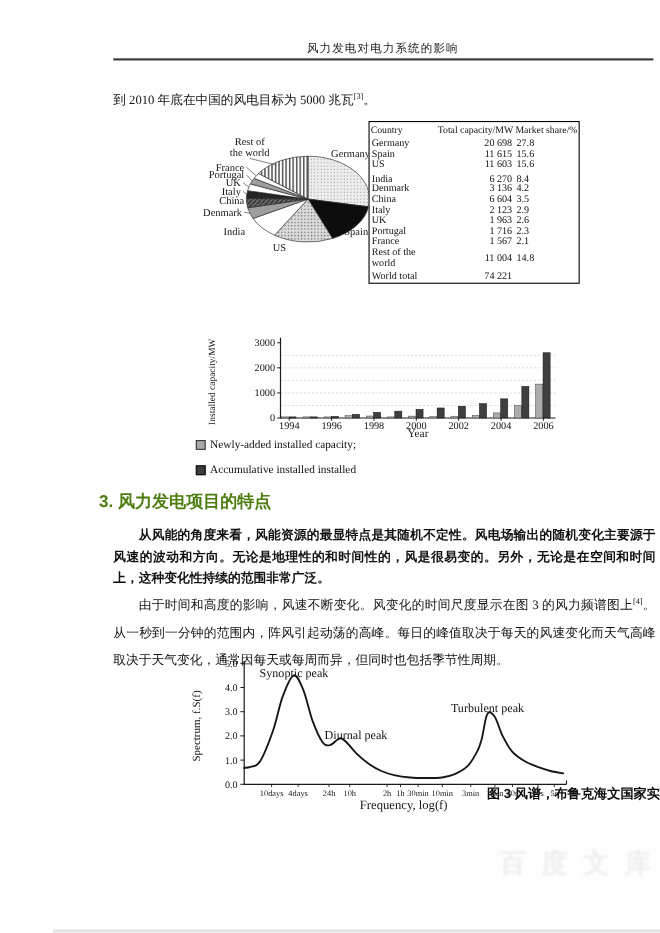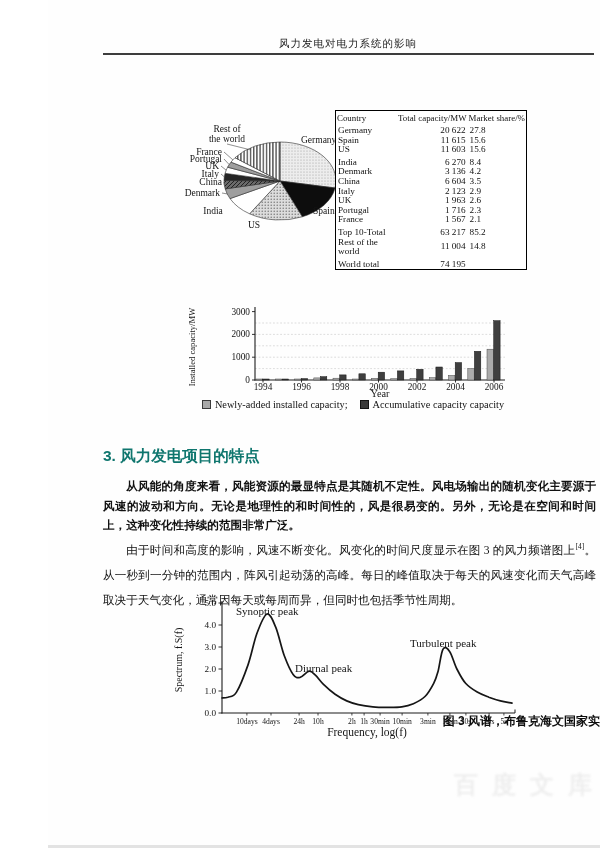--- a/index.html
+++ b/index.html
@@ -18,44 +18,45 @@
   .t1-wrap td{padding:0 2px;line-height:9.6px;}
   .c0{text-align:left;padding-left:4px;}
   .c1{text-align:right;}
   .c2{}
   tr.gap td{padding-top:3px;}
   .cap{position:absolute;left:0;width:100%;text-align:center;
        font-family:"Liberation Sans",sans-serif;font-weight:700;font-size:12px;color:#0d0d0d;}
   .cap1{top:271px;}.cap2{top:426px;}.cap3{top:713px;text-align:right;}
   #bar-svg{position:absolute;top:303px;left:130px;}
   .legend{position:absolute;top:399px;left:130px;width:350px;display:flex;justify-content:center;
-          gap:12px;font-size:10.3px;}
+          gap:12px;font-size:10.3px;flex-direction:column;}
   .leg-item{display:flex;align-items:center;gap:4px;}
   .leg-box{width:7px;height:7px;display:inline-block;}
   .leg-box.light{background:#a9a9a9;border:1px solid #3a3a3a;}
   .leg-box.dark{background:#3a3a3a;border:1px solid #141414;}
-  .h3{position:absolute;top:446px;left:55px;font-family:"Liberation Sans",sans-serif;
-      font-weight:700;font-size:15.5px;color:#0f766e;}
+  .h3{position:absolute;top:446px;left:42px;font-family:"Liberation Sans",sans-serif;
+      font-weight:700;font-size:15.5px;color:#4d7c0f;}
   .para{position:absolute;left:55px;width:493px;font-size:11.6px;text-align:justify;text-indent:2em;}
   .p1{top:477px;line-height:19.5px;font-weight:bold;}
   .p2{top:534px;line-height:25px;}
   #spec-svg{position:absolute;top:598px;left:100px;}
   .watermark{position:absolute;top:769px;left:406px;font-family:"Liberation Sans",sans-serif;
              font-weight:700;font-size:24px;letter-spacing:14px;color:#eeeeee;filter:blur(1px);}
   .bottom-edge{position:absolute;top:845px;left:0;width:100%;height:3px;background:#e3e3e3;}
   svg text{font-family:"Liberation Serif",serif;fill:#151515;}
 </style>
 </head>
 <body>
 
 <div class="page">
 
   <div class="title">风力发电对电力系统的影响</div>
   <div class="rule"></div>
 
+  <div class="p-intro"><span>到 2010 年底在中国的风电目标为 5000 兆瓦</span><sup>[3]</sup><span>。</span></div>
 
   <div class="fig1">
     <svg id="pie-svg" width="212" height="144" viewBox="0 0 212 144">
       <defs>
         <pattern id="pDotL" width="3" height="3" patternUnits="userSpaceOnUse">
           <rect width="3" height="3" fill="#ededed"></rect>
             <circle cx="1" cy="1" r="0.55" fill="#9a9a9a"></circle>
         </pattern>
         <pattern id="pDotM" width="3" height="3" patternUnits="userSpaceOnUse">
           <rect width="3" height="3" fill="#dcdcdc"></rect>
@@ -105,21 +106,21 @@
         <thead>
           <tr>
             <th class="c0">Country</th>
             <th class="c1">Total capacity/MW</th>
             <th class="c2">Market share/%</th>
           </tr>
         </thead>
         <tbody id="t1-body">
             <tr>
               <td class="c0">Germany</td>
-              <td class="c1">20 622</td>
+              <td class="c1">20 698</td>
               <td class="c2">27.8</td>
             </tr>
             <tr>
               <td class="c0">Spain</td>
               <td class="c1">11 615</td>
               <td class="c2">15.6</td>
             </tr>
             <tr>
               <td class="c0">US</td>
               <td class="c1">11 603</td>
@@ -153,33 +154,28 @@
             <tr>
               <td class="c0">Portugal</td>
               <td class="c1">1 716</td>
               <td class="c2">2.3</td>
             </tr>
             <tr>
               <td class="c0">France</td>
               <td class="c1">1 567</td>
               <td class="c2">2.1</td>
             </tr>
-            <tr class="gap">
-              <td class="c0">Top 10-Total</td>
-              <td class="c1">63 217</td>
-              <td class="c2">85.2</td>
-            </tr>
             <tr>
               <td class="c0">Rest of the world</td>
               <td class="c1">11 004</td>
               <td class="c2">14.8</td>
             </tr>
             <tr class="gap">
               <td class="c0">World total</td>
-              <td class="c1">74 195</td>
+              <td class="c1">74 221</td>
               <td class="c2"></td>
             </tr>
           </tbody>
       </table>
     </div>
   </div>
 
 
   <svg id="bar-svg" width="350" height="100" viewBox="0 0 350 100">
       <line x1="77" y1="65.6" x2="327" y2="65.6" stroke="#c6c6c6" stroke-width="0.6" stroke-dasharray="1.8,1.8"></line>
@@ -241,21 +237,21 @@
       <text x="202" y="94" font-size="10.3" text-anchor="middle">Year</text>
     </svg>
 
   <div class="legend">
     <span class="leg-item">
       <span class="leg-box light"></span>
       <span>Newly-added installed capacity;</span>
     </span>
     <span class="leg-item">
       <span class="leg-box dark"></span>
-      <span>Accumulative capacity capacity</span>
+      <span>Accumulative installed installed</span>
     </span>
   </div>
 
 
   <div class="h3">3. 风力发电项目的特点</div>
 
   <div class="para p1">从风能的角度来看，风能资源的最显特点是其随机不定性。风电场输出的随机变化主要源于风速的波动和方向。无论是地理性的和时间性的，风是很易变的。另外，无论是在空间和时间上，这种变化性持续的范围非常广泛。</div>
 
   <div class="para p2"><span>由于时间和高度的影响，风速不断变化。风变化的时间尺度显示在图 3 的风力频谱图上</span><sup>[4]</sup><span>。从一秒到一分钟的范围内，阵风引起动荡的高峰。每日的峰值取决于每天的风速变化而天气高峰取决于天气变化，通常因每天或每周而异，但同时也包括季节性周期。</span></div>
 

